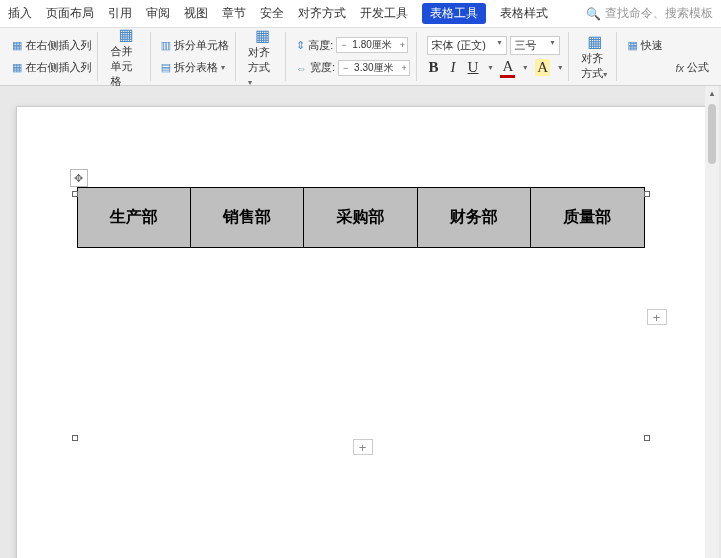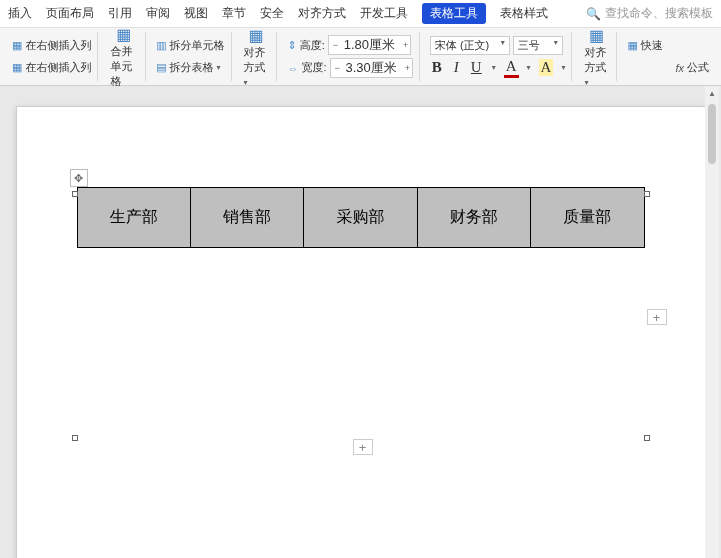--- a/index.html
+++ b/index.html
@@ -56,41 +56,41 @@
       color: #333;
     }
     .ribbon-group .rrow { display:flex; align-items:center; gap:3px; white-space:nowrap; }
     .ribbon-big {
       display:flex;flex-direction:column;align-items:center;justify-content:center;
       padding:2px 8px;border-right:1px solid #d8d8d8;height:100%;font-size:11px;color:#333;
     }
     .ribbon-big .icon-box { width:24px;height:20px;display:flex;align-items:center;justify-content:center;color:#4a88c7;font-size:16px; }
     .dropdown { display:inline-block; padding:1px 4px; border:1px solid #ccc; background:#fff; font-size:11px; min-width:50px; }
     .spin { display:inline-flex; align-items:center; border:1px solid #ccc; background:#fff; }
-    .spin span { padding:0 4px; font-size:13px;text-align:center; }
+    .spin span { padding:0 4px; font-size:10px;text-align:center; }
     .spin .btn { width:11px; text-align:center; color:#666; cursor:pointer; font-size:9px; }
     .format-letter { font-family:"Times New Roman",serif; font-size:15px; display:inline-block; padding:0 2px; }
     .document-area {
       background:#e8e8e8; height:478px; padding:20px 10px 0 10px; position:relative;
     }
     .page {
       background:#fff; border:1px solid #ccc; box-shadow:0 2px 6px rgba(0,0,0,0.15);
       width:690px; height:460px; margin:0 auto; position:relative; padding:70px 60px;
     }
     .move-handle {
       position:absolute; left:53px; top:62px; width:18px; height:18px;
       border:1px solid #bbb; background:#fff; display:flex; align-items:center; justify-content:center;
       font-size:11px; color:#666; cursor:move;
     }
     .doc-table { border-collapse:collapse; margin:10px auto 0 auto; }
     .doc-table td {
       border:1px solid #000; width:114px; height:60px; text-align:center;
       background:#bfbfbf; font-size:16px; color:#000;
     }
-    .doc-table tr.header td { font-weight:normal; }
+    .doc-table tr.header td { font-weight:bold; }
     .sel-marker {
       position:absolute; width:6px; height:6px; background:#fff; border:1px solid #666;
     }
     .add-row-btn {
       position:absolute; border:1px solid #ccc; background:#fff; color:#888;
       width:20px; height:16px; display:flex; align-items:center; justify-content:center; font-size:13px;
     }
     .vscroll {
       position:absolute; right:2px; top:0; bottom:0; width:14px; background:#f0f0f0;
       display:flex; flex-direction:column; align-items:center;

